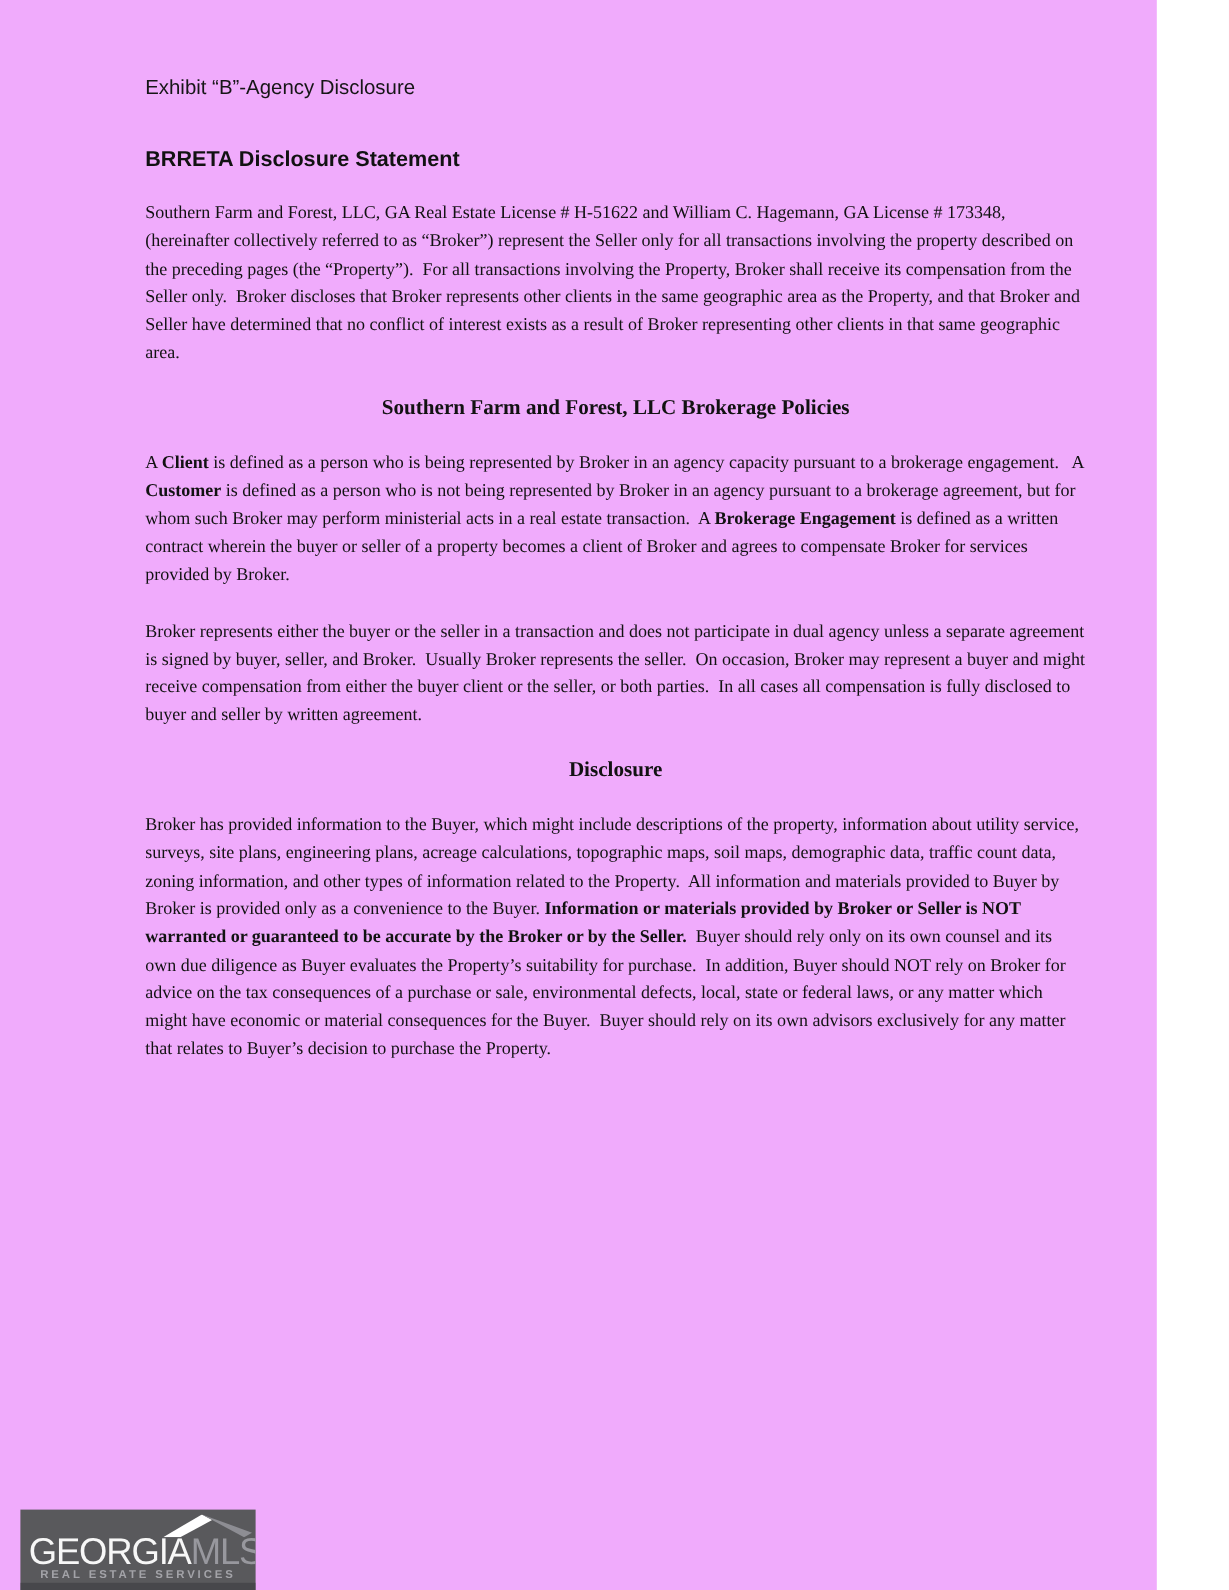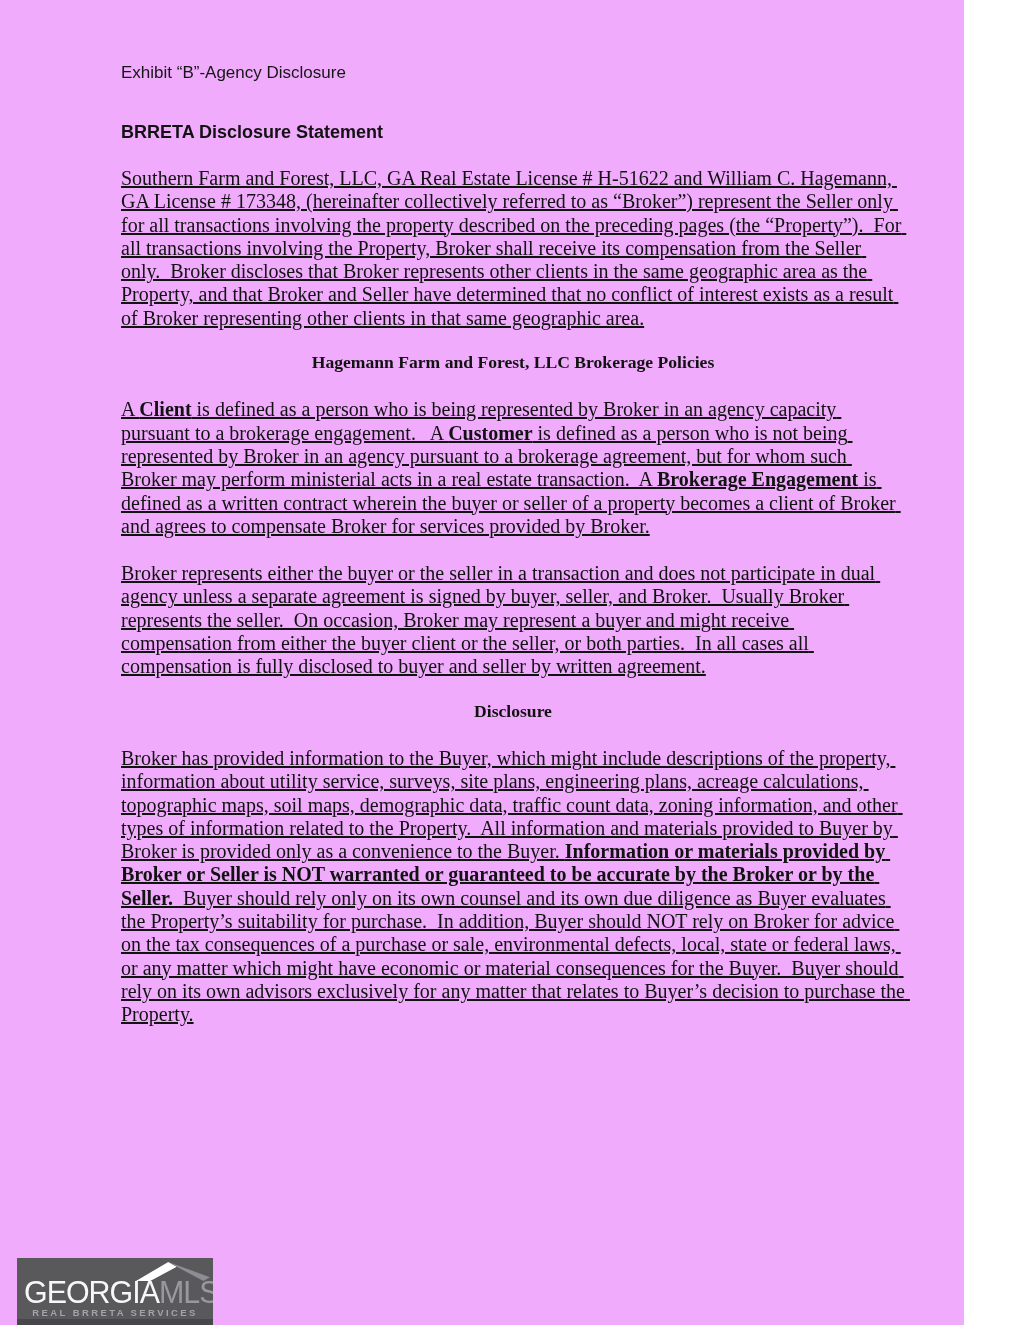--- a/index.html
+++ b/index.html
@@ -27,25 +27,24 @@
     margin-top: 38px;
     text-align: left;
     font-family: "Liberation Sans", sans-serif;
     font-weight: bold;
     font-size: 18px;
     line-height: 22px;
   }
   .para {
     margin-top: 24px;
     font-family: "Liberation Serif", serif;
-    font-size: 20px;
+    font-size: 15px;
     line-height: 23.3px;
     white-space: pre-wrap;
     color: #121212;
-    text-decoration: underline;
   }
   .section-heading {
     margin-top: 21px;
     text-align: center;
     font-family: "Liberation Serif", serif;
     font-weight: bold;
     font-size: 17.6px;
     line-height: 23.3px;
   }
   .b { font-weight: bold; }
@@ -108,34 +107,34 @@
 
 <div class="sheet">
   <div class="content">
 
     <div class="exhibit">Exhibit “B”-Agency Disclosure</div>
 
     <div class="doc-title">BRRETA Disclosure Statement</div>
 
     <p class="para">Southern Farm and Forest, LLC, GA Real Estate License # H-51622 and William C. Hagemann, GA License # 173348, (hereinafter collectively referred to as “Broker”) represent the Seller only for all transactions involving the property described on the preceding pages (the “Property”).  For all transactions involving the Property, Broker shall receive its compensation from the Seller only.  Broker discloses that Broker represents other clients in the same geographic area as the Property, and that Broker and Seller have determined that no conflict of interest exists as a result of Broker representing other clients in that same geographic area.</p>
 
-    <div class="section-heading">Hagemann Farm and Forest, LLC Brokerage Policies</div>
+    <div class="section-heading">Southern Farm and Forest, LLC Brokerage Policies</div>
 
     <p class="para"><span>A </span><span class="b">Client</span><span> is defined as a person who is being represented by Broker in an agency capacity pursuant to a brokerage engagement.   A </span><span class="b">Customer</span><span> is defined as a person who is not being represented by Broker in an agency pursuant to a brokerage agreement, but for whom such Broker may perform ministerial acts in a real estate transaction.  A </span><span class="b">Brokerage Engagement</span><span> is defined as a written contract wherein the buyer or seller of a property becomes a client of Broker and agrees to compensate Broker for services provided by Broker.</span></p>
 
     <p class="para">Broker represents either the buyer or the seller in a transaction and does not participate in dual agency unless a separate agreement is signed by buyer, seller, and Broker.  Usually Broker represents the seller.  On occasion, Broker may represent a buyer and might receive compensation from either the buyer client or the seller, or both parties.  In all cases all compensation is fully disclosed to buyer and seller by written agreement.</p>
 
     <div class="section-heading">Disclosure</div>
 
     <p class="para"><span>Broker has provided information to the Buyer, which might include descriptions of the property, information about utility service, surveys, site plans, engineering plans, acreage calculations, topographic maps, soil maps, demographic data, traffic count data, zoning information, and other types of information related to the Property.  All information and materials provided to Buyer by Broker is provided only as a convenience to the Buyer. </span><span class="b">Information or materials provided by Broker or Seller is NOT warranted or guaranteed to be accurate by the Broker or by the Seller.</span><span>  Buyer should rely only on its own counsel and its own due diligence as Buyer evaluates the Property’s suitability for purchase.  In addition, Buyer should NOT rely on Broker for advice on the tax consequences of a purchase or sale, environmental defects, local, state or federal laws, or any matter which might have economic or material consequences for the Buyer.  Buyer should rely on its own advisors exclusively for any matter that relates to Buyer’s decision to purchase the Property.</span></p>
 
   </div>
 
   <div class="logo">
     <svg class="roof" viewBox="0 0 78 20" xmlns="http://www.w3.org/2000/svg">
       <polygon points="0,20 34,0 43,5 15,20" fill="#ffffff"></polygon>
       <polygon points="34,0 78,16 71,20 43,5" fill="#8d8d93"></polygon>
     </svg>
     <div class="brand"><span class="primary">GEORGIA</span><span class="secondary">MLS</span></div>
-    <div class="tagline">REAL BRRETA SERVICES</div>
+    <div class="tagline">REAL ESTATE SERVICES</div>
     <div class="bottom-bar"></div>
   </div>
 </div>
 
 </body></html>

